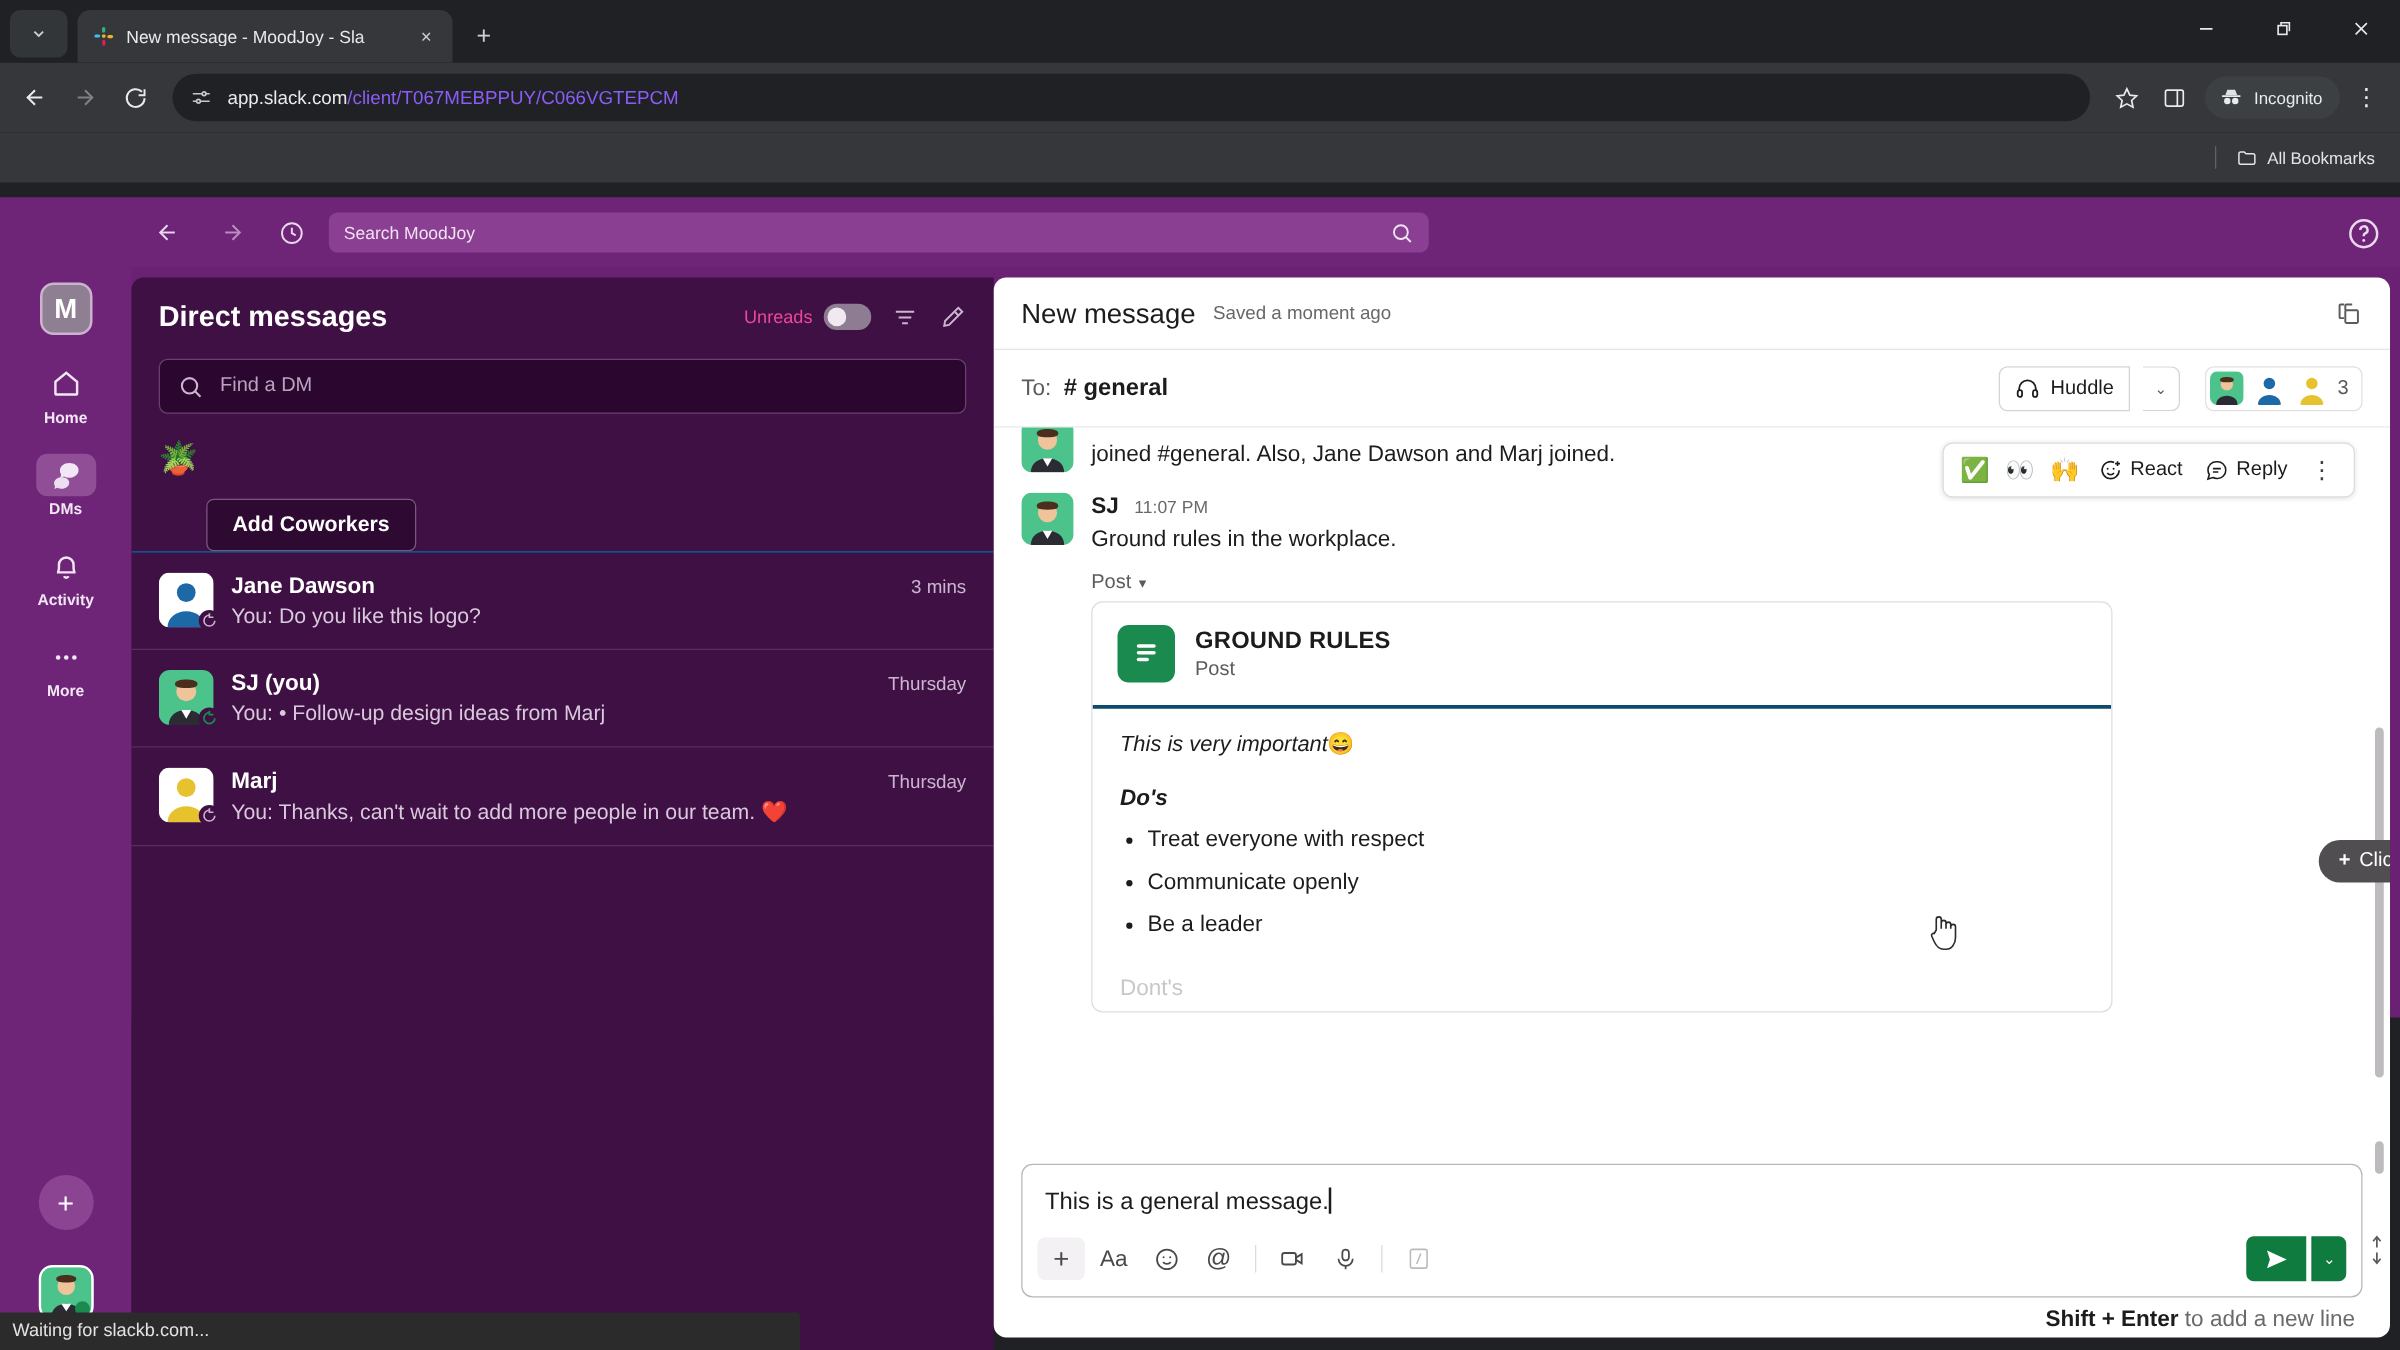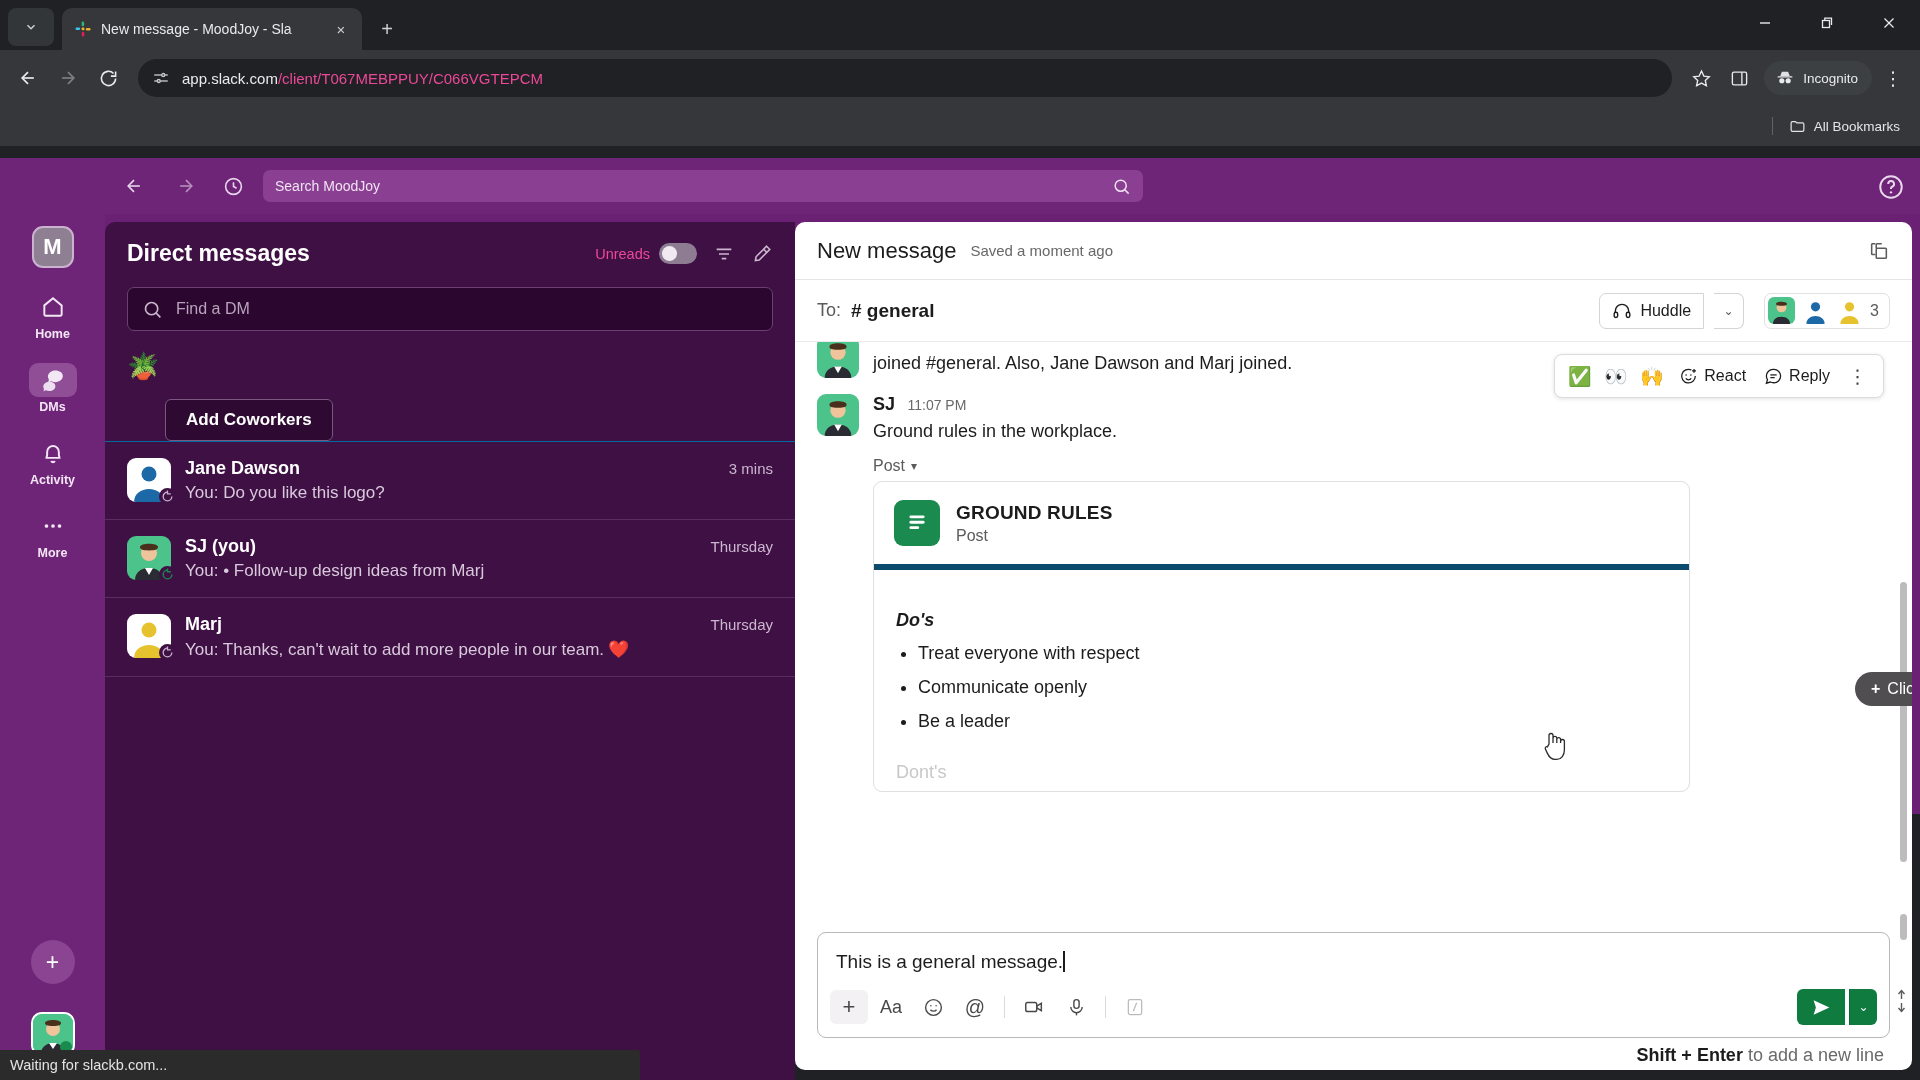--- a/index.html
+++ b/index.html
@@ -49,21 +49,21 @@
   .navbtn { width:36px; height:36px; border-radius:50%; display:flex; align-items:center;
     justify-content:center; color:#e8eaed; font-size:19px; }
   .navbtn.dim { color:#7e8184; }
   .omnibox {
     flex:1; height:38px; background:#202124; border-radius:19px; display:flex; align-items:center;
     gap:12px; padding: 0 14px; margin: 0 8px; min-width:0;
   }
   .omnibox .site-icon { width:18px; height:18px; flex:0 0 18px; color:#c6c9cc; }
   .omnibox .url { font-size:15px; white-space:nowrap; overflow:hidden; }
   .url .u-host { color:#e8eaed; }
-  .url .u-path { color:#ec4899; }
+  .url .u-path { color:#8b5cf6; }
   .tb-icon { width:34px; height:34px; border-radius:50%; display:flex; align-items:center;
     justify-content:center; color:#e8eaed; }
   .incognito-pill {
     height:34px; background:#3c4043; border-radius:17px; display:flex; align-items:center;
     gap:8px; padding: 0 14px 0 11px; color:#e8eaed; font-size:13.5px; margin-left:4px;
   }
 
   .bookmarkbar {
     height:40px; background:#35373a; display:flex; align-items:center; justify-content:flex-end;
     padding-right: 14px; gap:10px;
@@ -182,21 +182,21 @@
   }
   .ht-emoji { font-size:19px; width:30px; text-align:center; }
   .ht-btn { display:flex; align-items:center; gap:6px; color:#1d1c1d; font-size:16px; padding: 0 6px; }
   .ht-dots { color:#3f3d3f; font-size:19px; padding: 0 6px; letter-spacing:0; }
 
   .post-chip { font-size:16px; color:#5c5a5c; margin: 6px 0 6px 56px; display:inline-flex;
     align-items:center; gap:6px; }
 
   .card { margin-left:56px; margin-right:200px; border:1px solid #e0dee0; border-radius:9px;
     overflow:hidden; background:#fff; position:relative; }
-  .card-head { display:flex; align-items:center; gap:16px; padding: 18px 20px; border-bottom:6px solid #0c4a6e; }
+  .card-head { display:flex; align-items:center; gap:16px; padding: 18px 20px; border-bottom:3px solid #0c4a6e; }
   .card-icon { width:46px; height:46px; border-radius:9px; background:#1a8a4e; display:flex;
     align-items:center; justify-content:center; flex:0 0 46px; }
   .card-title { font-size:19px; font-weight:bold; color:#1d1c1d; letter-spacing:.2px; }
   .card-sub { font-size:16px; color:#5c5a5c; margin-top:3px; }
   .card-body { padding: 18px 22px 0 22px; }
   .card-ital { font-style:italic; font-size:17.5px; color:#1d1c1d; }
   .card-h { font-style:italic; font-weight:bold; font-size:18px; color:#1d1c1d; margin-top:22px; }
   .card-ul { margin: 12px 0 0 22px; }
   .card-ul li { font-size:18px; color:#1d1c1d; margin-bottom:13px; list-style:disc; }
   .card-fade { font-size:18px; color:#c9c7c9; padding: 0 22px 8px 22px; }
@@ -719,20 +719,21 @@
                     <rect x="5" y="10" width="14" height="2.6" rx="1.3"></rect>
                     <rect x="5" y="15" width="9" height="2.6" rx="1.3"></rect>
                   </svg>
               </span>
               <div>
                 <div class="card-title">GROUND RULES</div>
                 <div class="card-sub">Post</div>
               </div>
             </div>
             <div class="card-body">
+              <div class="card-ital"><span>This is very important</span><span style="font-style:normal;">😄</span></div>
               <div class="card-h">Do's</div>
               <ul class="card-ul">
                 <li>Treat everyone with respect</li>
                 <li>Communicate openly</li>
                 <li>Be a leader</li>
               </ul>
             </div>
             <div class="card-fade" style="margin-top:30px;">Dont's</div>
           </div>
 

